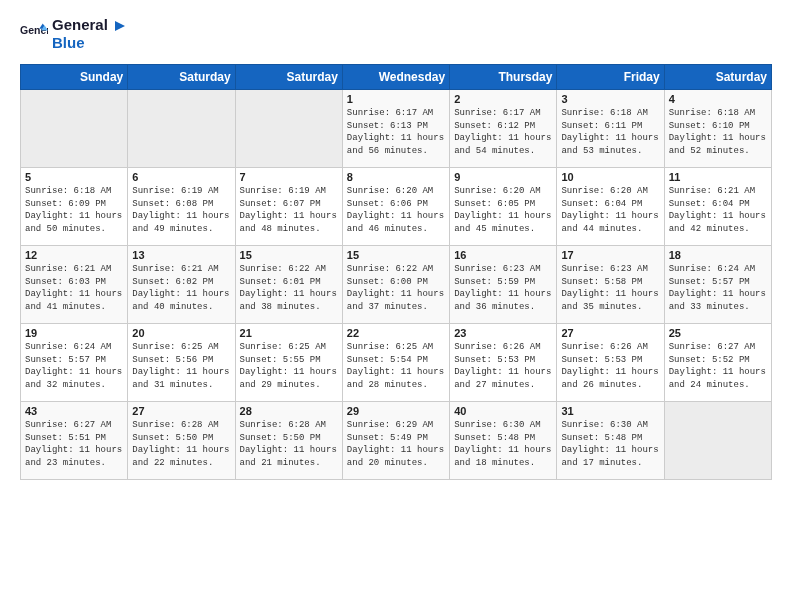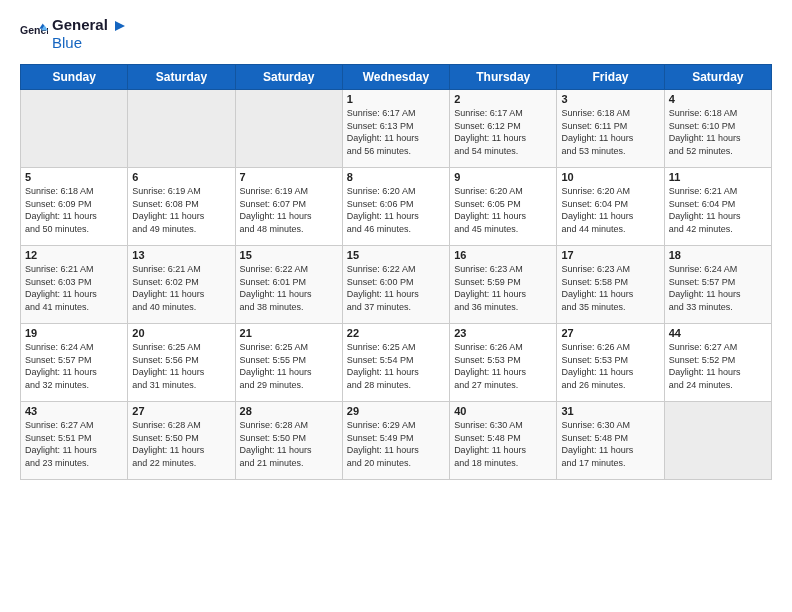--- a/index.html
+++ b/index.html
@@ -47,21 +47,21 @@
       width: 100%;
       border-collapse: collapse;
       table-layout: fixed;
     }
     thead tr th {
       background: #1565c0;
       color: #fff;
       font-size: 12px;
       font-weight: bold;
       padding: 5px 4px;
-      text-align: center;
+      text-align: right;
       border: 1px solid #1255a0;
     }
     tbody tr td {
       border: 1px solid #ccc;
       vertical-align: top;
       padding: 3px 4px;
       height: 78px;
       font-size: 9.5px;
       color: #222;
       background: #fff;
@@ -71,20 +71,21 @@
     }
     .day-num {
       font-weight: bold;
       font-size: 11px;
       margin-bottom: 2px;
     }
     .day-info {
       font-size: 9px;
       color: #333;
       line-height: 1.4;
+      font-family: Liberation Mono, monospace;
     }
     td.empty {
       background: #f0f0f0;
     }
     tbody tr:nth-child(odd) td.empty {
       background: #ececec;
     }
   </style>
 </head>
 <body>
@@ -99,21 +100,21 @@
         <polygon points="26,4 30,10 22,10" fill="#1565c0"></polygon>
         <polygon points="28,6 32,12 24,12" fill="#64b5f6"></polygon>
       </svg>
       <div style="line-height:1.2">
         <div style="font-size:15px;font-weight:bold;color:#1a1a2e;">
           <span style="color:#1a1a2e;">General</span>
           <svg width="14" height="14" viewBox="0 0 14 14" style="vertical-align:middle;margin-left:1px;">
             <polygon points="2,2 12,7 2,12" fill="#1565c0"></polygon>
           </svg>
         </div>
-        <div style="font-size:15px;font-weight:normal;color:#1565c0;">Blue</div>
+        <div style="font-size:15px;font-weight:bold;color:#1565c0;">Blue</div>
       </div>
     </div>
     <div class="title-block">
       <div class="month-title"></div>
       <div class="location-title"></div>
     </div>
   </div>
 
   <table>
     <thead>
@@ -228,21 +229,21 @@
           </td>
           <td>
             <div class="day-num">23</div>
             <div class="day-info">Sunrise: 6:26 AM<br>Sunset: 5:53 PM<br>Daylight: 11 hours<br>and 27 minutes.</div>
           </td>
           <td>
             <div class="day-num">27</div>
             <div class="day-info">Sunrise: 6:26 AM<br>Sunset: 5:53 PM<br>Daylight: 11 hours<br>and 26 minutes.</div>
           </td>
           <td>
-            <div class="day-num">44</div>
+            <div class="day-num">25</div>
             <div class="day-info">Sunrise: 6:27 AM<br>Sunset: 5:52 PM<br>Daylight: 11 hours<br>and 24 minutes.</div>
           </td>
         </tr>
         <tr>
           <td>
             <div class="day-num">43</div>
             <div class="day-info">Sunrise: 6:27 AM<br>Sunset: 5:51 PM<br>Daylight: 11 hours<br>and 23 minutes.</div>
           </td>
           <td>
             <div class="day-num">27</div>

